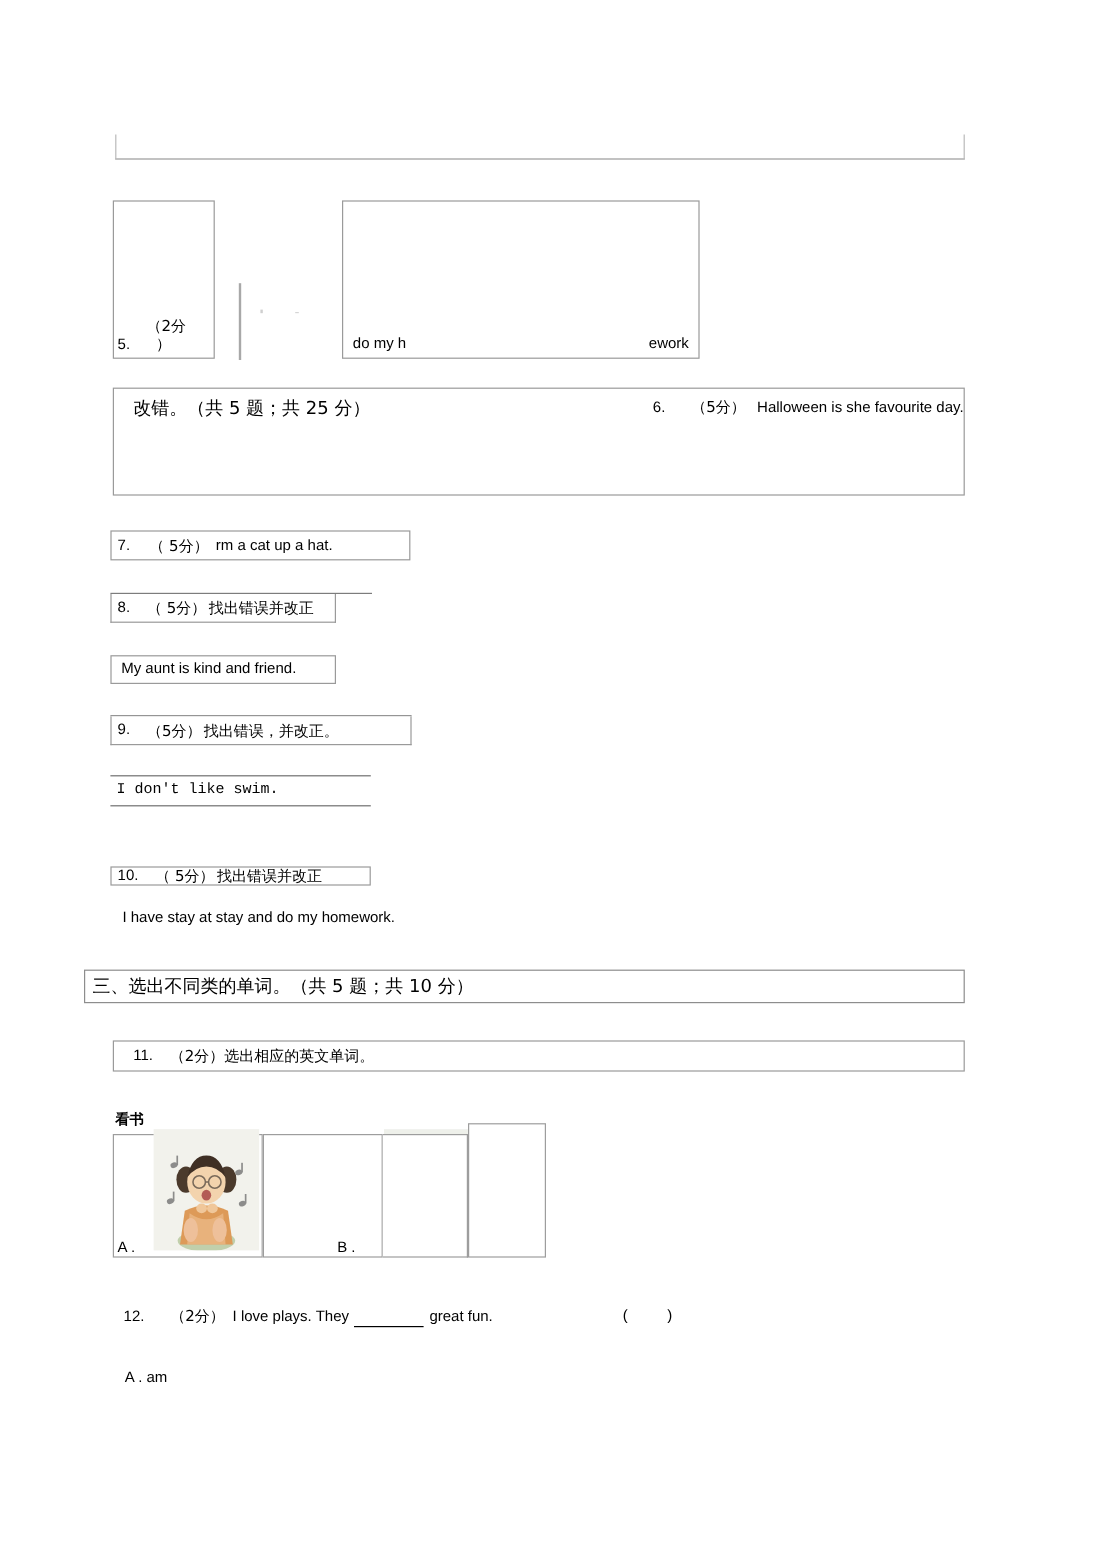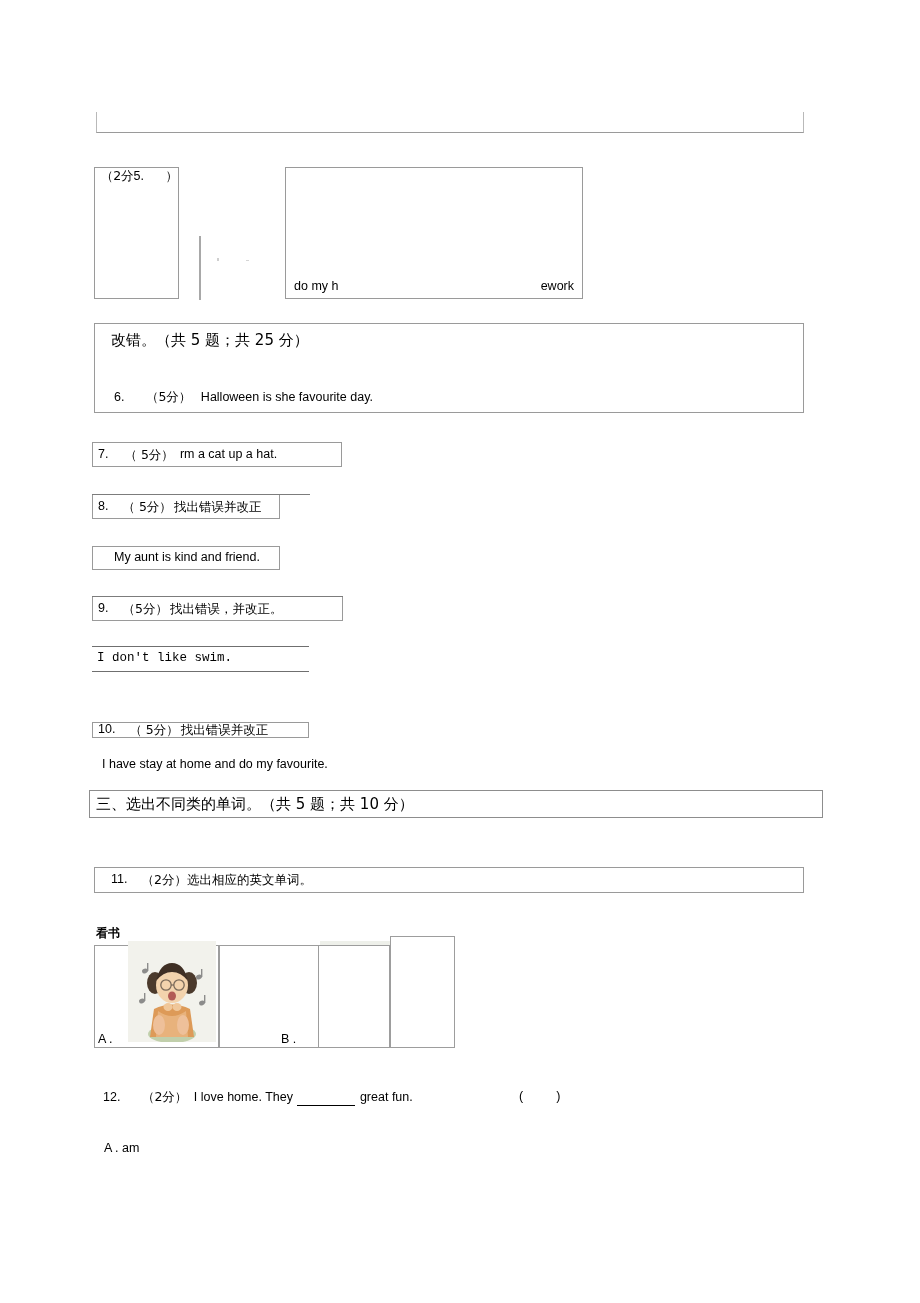--- a/index.html
+++ b/index.html
@@ -108,39 +108,39 @@
 </style>
 </head>
 <body>
 
 <div class="page">
 
   <div class="rule-cell" style="left:96px; top:112px; width:708px; height:21px;">
     <span style="font-size:12.5px;"></span>
   </div>
 
-  <div class="cell" style="left:94px; top:167px; width:85px; height:132px; flex-direction:row; align-items:flex-start; justify-content:flex-end; padding:0 0 2px 3px;">
+  <div class="cell" style="left:94px; top:167px; width:85px; height:132px; flex-direction:column; align-items:flex-start; justify-content:flex-end; padding:0 0 2px 3px;">
     <span class="cn" style="font-size:12.5px; margin-left:24px;">（2分</span>
     <span style="font-size:12.5px;">
       <span>5.</span>
       <span class="cn" style="margin-left:18px;">）</span>
     </span>
   </div>
 
   <div class="sep-bar" style="left:199px; top:236px; height:64px;"></div>
 
   <div class="abs" style="left:217px; top:258px; width:2px; height:3px; background:#cfcfcf;"></div>
   <div class="abs" style="left:246px; top:260px; width:3px; height:1px; background:#d5d5d5;"></div>
 
   <div class="cell" style="left:285px; top:167px; width:298px; height:132px; padding:0 8px 3px 8px; justify-content:space-between;">
     <span>do my h</span>
     <span>ework</span>
   </div>
 
-  <div class="cell" style="left:94px; top:323px; width:710px; height:90px; flex-direction:column; align-items:flex-start; justify-content:space-between; padding:7px 0 6px 0;">
+  <div class="cell" style="left:94px; top:323px; width:710px; height:90px; flex-direction:row; align-items:flex-start; justify-content:space-between; padding:7px 0 6px 0;">
     <span class="cn" style="font-size:15px; padding-left:16px;">改错。（共 5 题；共 25 分）</span>
     <span style="font-size:12.5px; padding-left:8px;margin-left:11px;">
       <span>6.</span>
       <span class="cn" style="margin-left:18px;">（5分）</span>
       <span style="margin-left:6px;">Halloween is she favourite day.</span>
     </span>
   </div>
 
   <div class="cell mid" style="left:92px; top:442px; width:250px; height:25px; padding-left:5px;">
     <span>7.</span>
@@ -148,44 +148,44 @@
     <span style="margin-left:6px;">rm a cat up a hat.</span>
   </div>
 
   <div class="abs" style="left:92px; top:494px; width:218px; height:1px; background:#7c7c7c;"></div>
   <div class="cell mid" style="left:92px; top:495px; width:188px; height:24px; border-top:none; padding-left:5px;">
     <span>8.</span>
     <span class="cn" style="margin-left:14px;">（ 5分）</span>
     <span class="cn" style="margin-left:2px;">找出错误并改正</span>
   </div>
 
-  <div class="cell mid" style="left:92px; top:546px; width:188px; height:24px; padding-left:21px;">
+  <div class="cell mid" style="left:92px; top:546px; width:188px; height:24px; padding-left:8px;">
     <span>My aunt is kind and friend.</span>
   </div>
 
   <div class="abs" style="left:92px; top:596px; width:251px; height:1px; background:#7c7c7c;"></div>
   <div class="cell mid" style="left:92px; top:597px; width:251px; height:24px; border-top:none; padding-left:5px;">
     <span>9.</span>
     <span class="cn" style="margin-left:14px;">（5分）</span>
     <span class="cn" style="margin-left:2px;">找出错误，并改正。</span>
   </div>
 
   <div class="cell topline mid" style="left:92px; top:646px; width:217px; height:26px; padding-left:5px;font-family:Liberation Mono, monospace;">
     <span>I don't like swim.</span>
   </div>
 
   <div class="cell mid" style="left:92px; top:722px; width:217px; height:16px; padding-left:5px;">
     <span>10.</span>
     <span class="cn" style="margin-left:14px;">（ 5分）</span>
     <span class="cn" style="margin-left:2px;">找出错误并改正</span>
   </div>
 
-  <div class="plain" style="left:102px; top:757px;">I have stay at home and do my favourite.</div>
-
-  <div class="band" style="left:70px; top:790px; width:734px; height:28px;margin-left:19px;">
+  <div class="plain" style="left:102px; top:757px;">I have stay at stay and do my homework.</div>
+
+  <div class="band" style="left:70px; top:808px; width:734px; height:28px;">
     <span class="cn">三、选出不同类的单词。（共 5 题；共 10 分）</span>
   </div>
 
   <div class="cell mid" style="left:94px; top:867px; width:710px; height:26px; padding-left:16px;">
     <span>11.</span>
     <span class="cn" style="margin-left:14px;">（2分）</span>
     <span class="cn" style="margin-left:0;">选出相应的英文单词。</span>
   </div>
 
   <div class="plain cn" style="left:96px; top:925px; font-size:12px; font-weight:bold;">看书</div>
@@ -269,21 +269,21 @@
     </div>
 
     <div class="opt-cell" style="left:319px; top:945px; width:71px; height:103px; border-left:none;"></div>
 
     <div class="opt-cell" style="left:390px; top:936px; width:65px; height:112px;"></div>
   </div>
 
   <div class="plain" style="left:103px; top:1089px;">
     <span>12.</span>
     <span class="cn" style="margin-left:18px;">（2分）</span>
-    <span style="margin-left:3px;">I love home. They</span>
+    <span style="margin-left:3px;">I love plays. They</span>
     <span class="blank-line" style="width:58px; margin:0 1px;"></span>
     <span>great fun.</span>
   </div>
 
   <div class="plain" style="left:519px; top:1089px;">
     <span>(</span>
     <span style="display:inline-block; width:26px;"></span>
     <span>)</span>
   </div>
 

